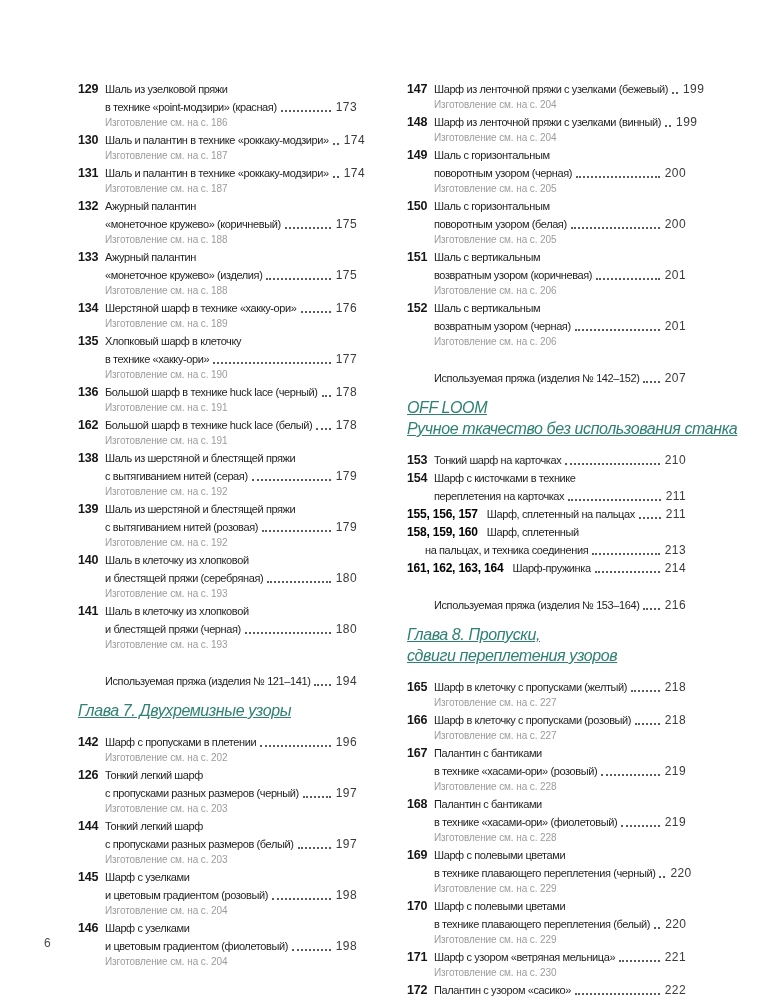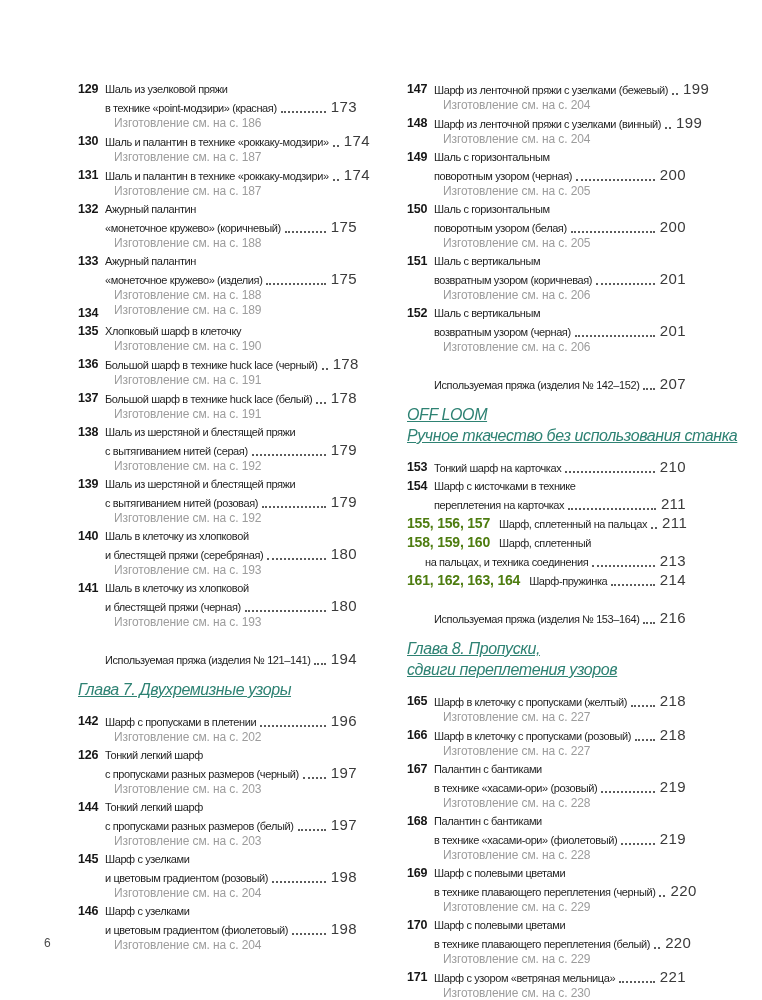--- a/index.html
+++ b/index.html
@@ -34,39 +34,39 @@
   }
   .content{flex:1;min-width:0;}
   .content-full{flex:1;min-width:0;}
   .tline{
     display:flex;align-items:baseline;
     font-size:11px;line-height:18px;letter-spacing:-0.4px;
     color:var(--text);white-space:nowrap;font-weight:500;
   }
   .inline-num .cont{padding-left:18px;}
   .num-inline{
-    font-weight:700;font-size:14px;letter-spacing:-0.2px;
-    margin-right:9px;color:#4d7c0f;flex:0 0 auto;
+    font-weight:700;font-size:12px;letter-spacing:-0.2px;
+    margin-right:9px;color:#000000;flex:0 0 auto;
   }
   .ttext{flex:0 1 auto;}
   .leader{
     flex:1 1 6px;min-width:6px;height:0;
     border-bottom:2px dotted #5c5c5c;
     align-self:flex-end;
     margin:0 5px 4px 4px;
   }
   .pref{
     flex:0 0 auto;
-    font-size:15px;line-height:18px;
+    font-size:12px;line-height:18px;
     color:var(--pref);letter-spacing:0.4px;font-weight:400;
   }
   .note{
-    font-size:12px;line-height:11px;letter-spacing:-0.1px;
+    font-size:10px;line-height:11px;letter-spacing:-0.1px;
     color:var(--note);
-    margin:1px 9px 3px;
+    margin:1px 0 3px;
     white-space:nowrap;
   }
   
   .chapter{
     margin:10px 0 12px;
     color:var(--accent);
     font-style:italic;
     font-size:16px;line-height:21px;letter-spacing:-0.4px;
     white-space:nowrap;font-weight:400;text-decoration:underline;
   }
@@ -141,45 +141,55 @@
               <span class="ttext">«монеточное кружево» (изделия)</span>
               <span class="leader"></span>
               <span class="pref">175</span>
             </div>
             <div class="note">Изготовление см. на с. 188</div>
           </div>
         </div>
         <div class="entry">
           <span class="num">134</span>
           <div class="content">
+            <div class="tline">
+              <span class="ttext">Шерстяной шарф в технике «хакку-ори»</span>
+              <span class="leader"></span>
+              <span class="pref">176</span>
+            </div>
             <div class="note">Изготовление см. на с. 189</div>
           </div>
         </div>
         <div class="entry">
           <span class="num">135</span>
           <div class="content">
             <div class="tline">
               <span class="ttext">Хлопковый шарф в клеточку</span>
             </div>
+            <div class="tline">
+              <span class="ttext">в технике «хакку-ори»</span>
+              <span class="leader"></span>
+              <span class="pref">177</span>
+            </div>
             <div class="note">Изготовление см. на с. 190</div>
           </div>
         </div>
         <div class="entry">
           <span class="num">136</span>
           <div class="content">
             <div class="tline">
               <span class="ttext">Большой шарф в технике huck lace (черный)</span>
               <span class="leader"></span>
               <span class="pref">178</span>
             </div>
             <div class="note">Изготовление см. на с. 191</div>
           </div>
         </div>
         <div class="entry">
-          <span class="num">137</span>
+          <span class="num">162</span>
           <div class="content">
             <div class="tline">
               <span class="ttext">Большой шарф в технике huck lace (белый)</span>
               <span class="leader"></span>
               <span class="pref">178</span>
             </div>
             <div class="note">Изготовление см. на с. 191</div>
           </div>
         </div>
         <div class="entry">

